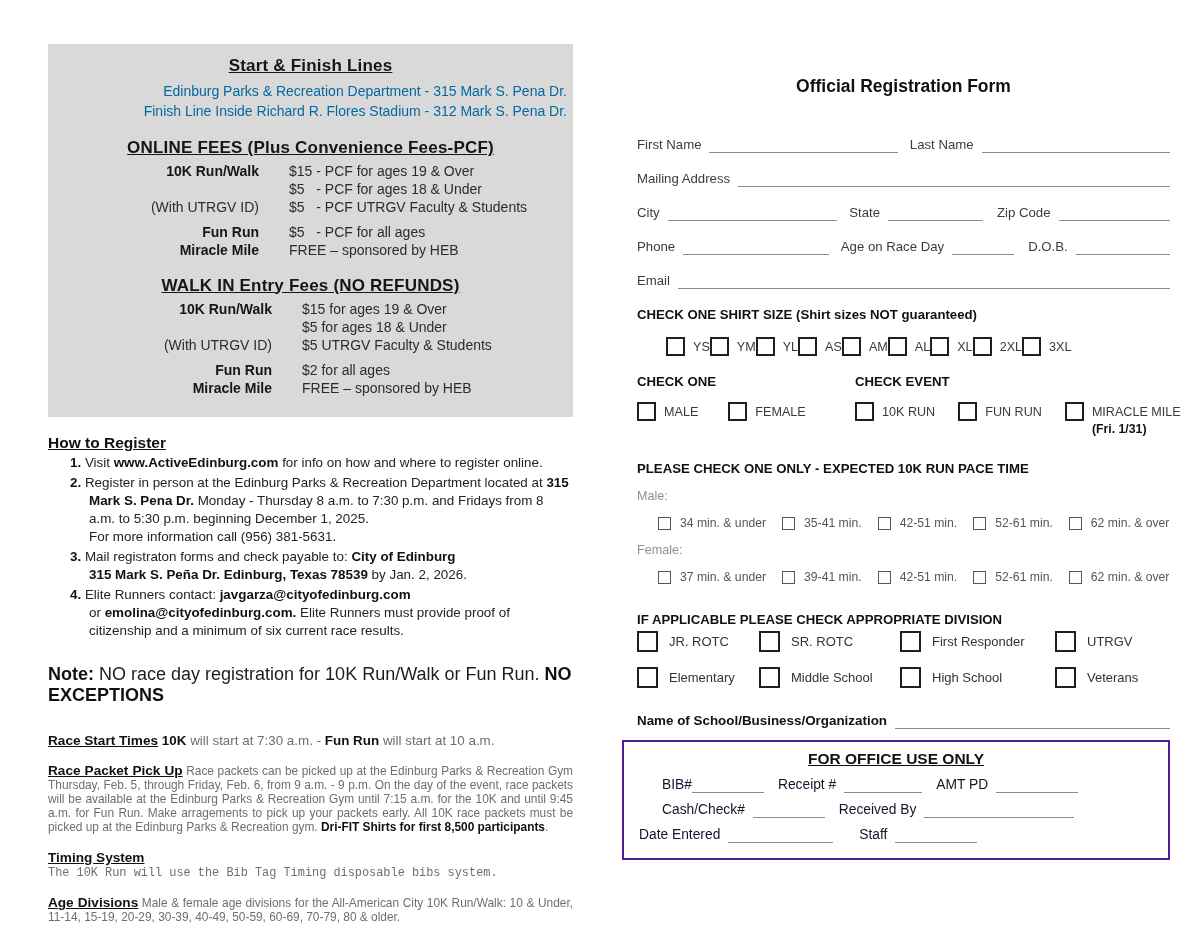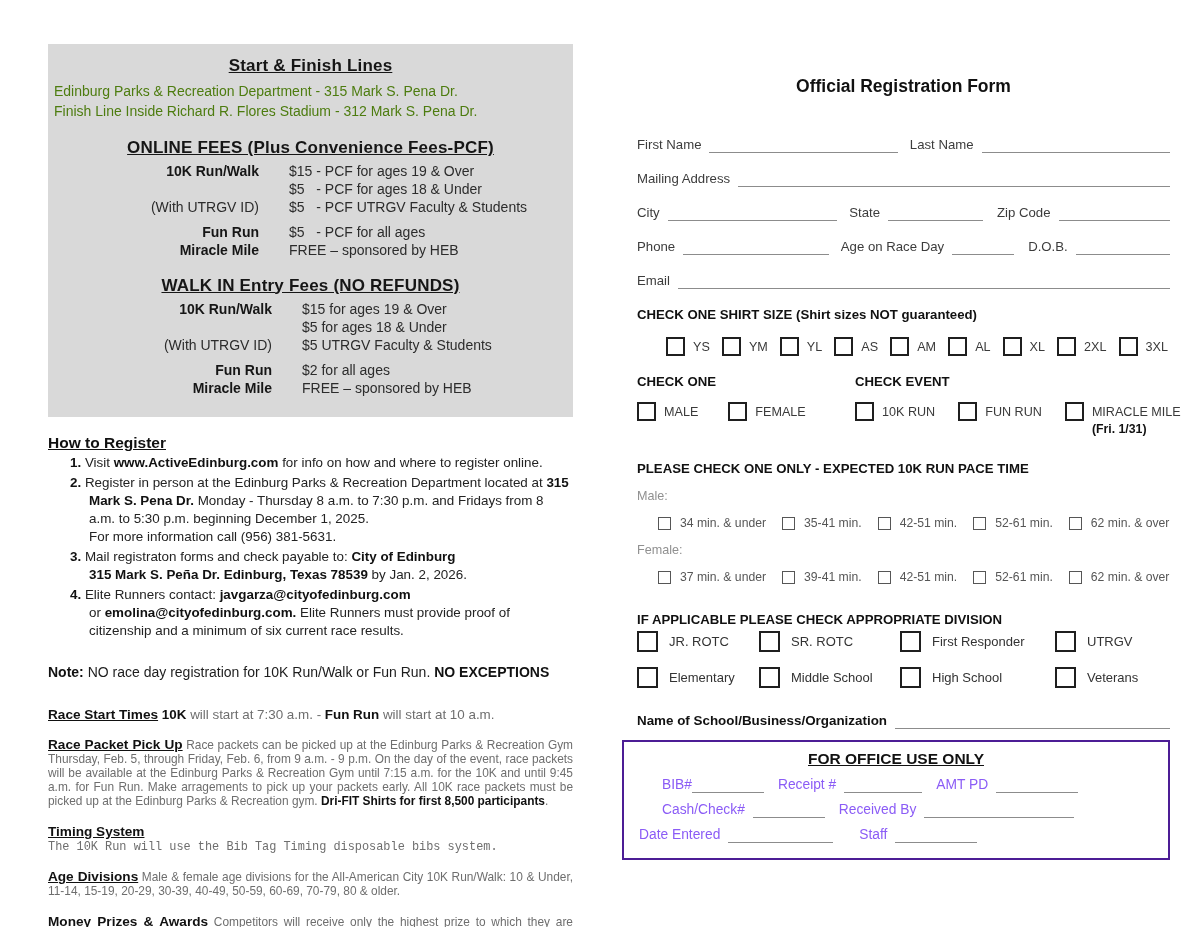--- a/index.html
+++ b/index.html
@@ -11,77 +11,77 @@
   }
   .left-col{position:absolute;left:48px;top:44px;width:525px;}
   .right-col{position:absolute;left:637px;top:76px;width:533px;}
 
   
   .info-box{background:#d9d9d9;padding:12px 6px 20px;}
   .box-title,.fee-title{
     text-align:center;font-weight:bold;font-size:17px;color:#161616;
     text-decoration:underline;letter-spacing:.2px;
   }
-  .addr{ text-align:left;font-size:14px;color:#4d7c0f;line-height:1.45;margin-top:5px;}
+  .addr{ text-align:right;font-size:14px;color:#0369a1;line-height:1.45;margin-top:5px;}
   .fee-title{margin-top:16px;}
   .fee-rows{margin-top:4px;}
   .fee-row{display:grid;grid-template-columns:205px 1fr;column-gap:30px;font-size:14px;line-height:1.3;}
   .walkin .fee-row{grid-template-columns:218px 1fr;}
   .fee-label{text-align:right;font-weight:bold;color:#161616;}
   .fee-label.normal{font-weight:normal;color:#2c2c2c;}
   .fee-val{white-space:pre;color:#2c2c2c;}
   .fee-gap{margin-top:7px;}
 
   
   .hr-head{font-size:15.5px;font-weight:bold;text-decoration:underline;color:#111;margin-top:17px;}
   .hr-item{font-size:13.4px;color:#232323;line-height:1.34;margin:2px 0 0 41px;text-indent:-19px;}
   .hr-num{font-weight:bold;color:#111;}
   .b{font-weight:bold;color:#111;}
-  .note-p{margin-top:24px;font-size:14px;color:#1d1d1d;}
+  .note-p{margin-top:24px;font-size:18px;color:#1d1d1d;}
   .rs-p{margin-top:27px;font-size:13.4px;color:#6e6e6e;}
   .fine-head{font-weight:bold;text-decoration:underline;color:#111;font-size:13.6px;}
   .fine{margin-top:15px;font-size:11.9px;line-height:1.17;color:#6e6e6e;text-align:justify;}
   .block-head{display:block;}
   .timing-body{margin-top:1px;font-family:Liberation Mono, monospace;}
 
   
   .form-title{text-align:center;font-weight:bold;font-size:17.5px;color:#111;}
   .frow{display:flex;align-items:flex-end;font-size:13.2px;color:#3c3c3c;height:34px;}
   .frow .lab{white-space:nowrap;padding-bottom:1px;}
   .blank{border-bottom:1.3px solid #8c8c8c;height:15px;}
   .fill{flex:1;}
   .ml8{margin-left:8px;} .ml12{margin-left:12px;} .ml14{margin-left:14px;}
   .w62{width:62px;} .w95{width:95px;} .w105{width:105px;} .w150{width:150px;} .w82{width:82px;} .w78{width:78px;} .w72{width:72px;}
   .sec-head{font-weight:bold;font-size:13.2px;color:#111;margin-top:18px;}
   .opt{display:flex;align-items:center;gap:8px;font-size:12.6px;color:#3a3a3a;white-space:nowrap;}
   .cb{width:15px;height:15px;border:2px solid #1f1f1f;background:#fff;flex:none;}
   .cb-sm{width:11px;height:11px;border:1.5px solid #565656;background:#fff;flex:none;}
   .cb-lg{width:17px;height:17px;border:2px solid #1f1f1f;background:#fff;flex:none;}
-  .shirt-row{display:flex;justify-content:space-between;align-items:center;margin:15px 2px 0 29px;}
+  .shirt-row{display:flex;justify-content:flex-start;align-items:center;margin:15px 2px 0 29px;}
   .twocol{display:flex;}
   .col-a{width:218px;flex:none;}
   .col-b{flex:1;}
   .gender-row{display:flex;gap:30px;margin-top:13px;}
   .event-row{display:flex;gap:23px;margin-top:13px;align-items:flex-start;}
   .mm-note{font-size:12.3px;font-weight:bold;color:#111;padding-left:27px;margin-top:1px;}
   .pace-head{margin-top:25px;}
   .pace-lab{color:#909090;font-size:12.6px;margin-top:13px;}
   .pace-row{display:flex;gap:16px;margin:13px 0 0 21px;font-size:12.2px;color:#565656;align-items:center;}
   .pace-row .opt{gap:9px;font-size:12.2px;color:#565656;}
   .div-head{margin-top:28px;}
   .div-grid{display:grid;grid-template-columns:122px 141px 155px 1fr;margin-top:4px;}
   .div-grid .opt{font-size:13px;color:#333;gap:11px;}
   .div-grid2{margin-top:15px;}
   .org-row{display:flex;align-items:flex-end;margin-top:19px;height:22px;}
   .org-lab{font-weight:bold;font-size:13.4px;color:#111;white-space:nowrap;padding-bottom:1px;}
 
   
   .office-box{border:2px solid #4c1d95;margin:11px 0 0 -15px;width:514px;padding:8px 15px 15px;}
   .office-title{text-align:center;font-weight:bold;font-size:15.5px;color:#111;text-decoration:underline;}
-  .office-row{display:flex;align-items:flex-end;font-size:13.8px;color:#8b5cf6;margin-top:9px;}
+  .office-row{display:flex;align-items:flex-end;font-size:13.8px;color:#0f172a;margin-top:9px;}
   .office-row .lab{white-space:nowrap;padding-bottom:1px;}
   .ind38{margin-left:23px;} .ind72{}
 </style>
 </head>
 <body>
 
 <div class="left-col">
 
   <div class="info-box">
     <div class="box-title">Start &amp; Finish Lines</div>

